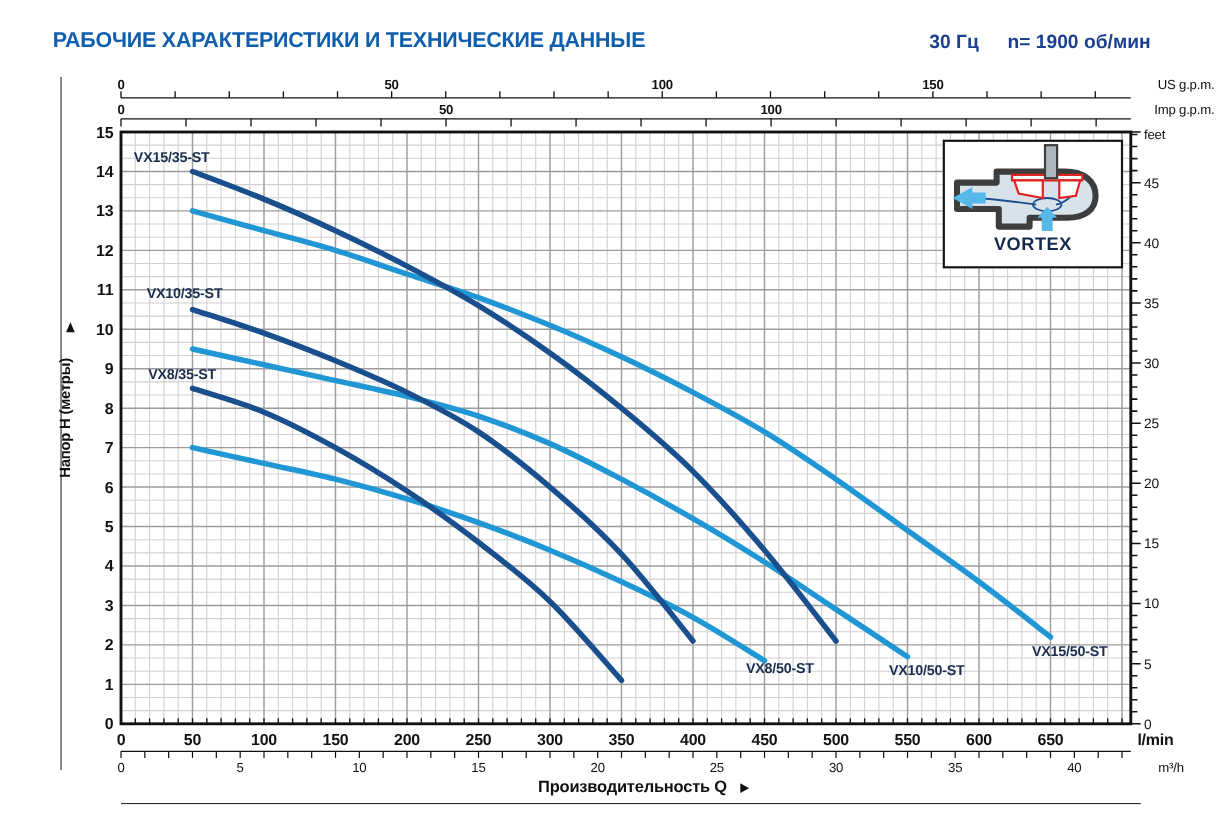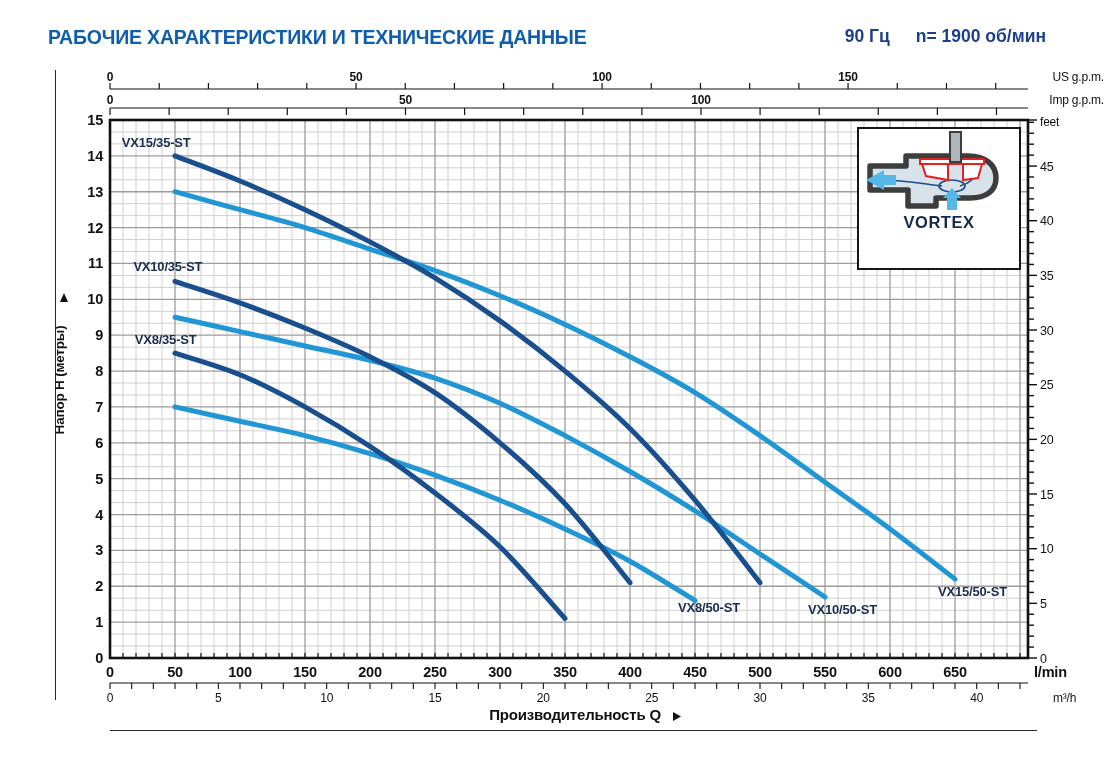--- a/index.html
+++ b/index.html
@@ -1,39 +1,39 @@
 <!DOCTYPE html>
 <html><head>
 <meta charset="utf-8">
 <style>
   html,body{margin:0;padding:0;background:#fff;}
   .page{position:relative;width:1112px;height:761px;background:#fff;overflow:hidden;
         font-family:"Liberation Sans",sans-serif;}
   .header{position:absolute;left:48px;top:26px;width:1010px;display:flex;
-          justify-content:space-between;align-items:flex-start;}
+          justify-content:space-between;align-items:flex-end;}
   .title{font-size:19.5px;font-weight:bold;letter-spacing:-0.2px;margin:0;}
   .spec{font-weight:bold;font-size:17.5px;display:flex;gap:26px;padding-right:12px;}
   .left-rule{position:absolute;left:55px;top:70px;width:1px;height:630px;background:#2a2a2a;}
   .bottom-rule{position:absolute;left:110px;top:730px;width:927px;height:1px;background:#2a2a2a;}
   #chart{position:absolute;left:0;top:0;}
   svg text{font-family:"Liberation Sans",sans-serif;}
-  .inset{position:absolute;left:857px;top:127px;width:164px;height:143px;background:#fff;
+  .inset{position:absolute;left:857px;top:127px;width:164px;height:117px;background:#fff;
          border:2px solid #161616;box-sizing:border-box;display:flex;flex-direction:column;
          align-items:center;padding-top:2px;}
   .inset-label{font-size:16.5px;font-weight:bold;letter-spacing:.5px;margin-top:0px;}
 </style>
 </head>
 <body>
 
 <div class="page">
 
   <div class="header">
     <h1 class="title" style="color: rgb(15, 94, 173);">РАБОЧИЕ ХАРАКТЕРИСТИКИ И ТЕХНИЧЕСКИЕ ДАННЫЕ</h1>
     <div class="spec" style="color: rgb(28, 63, 143);">
-      <span>90 Гц</span>
+      <span>30 Гц</span>
       <span>n= 1900 об/мин</span>
     </div>
   </div>
 
   <div class="left-rule"></div>
 
   <svg id="chart" width="1112" height="761" viewBox="0 0 1112 761">
       <g>
         <line x1="123" y1="120" x2="123" y2="658" stroke="#d0d0d0" stroke-width="1"></line>
         <line x1="136" y1="120" x2="136" y2="658" stroke="#d0d0d0" stroke-width="1"></line>

